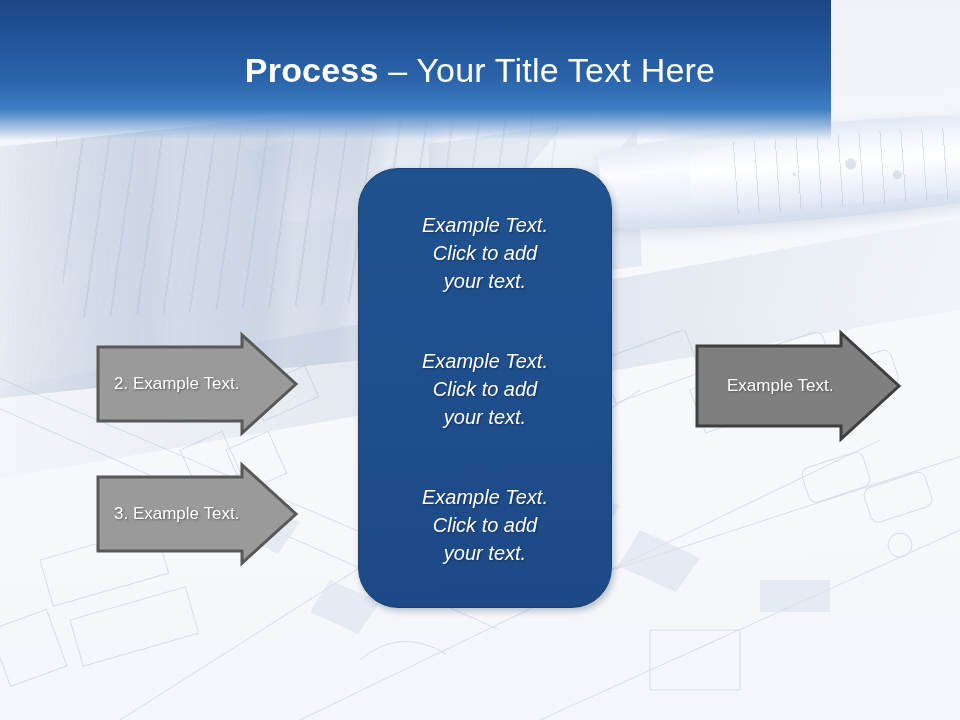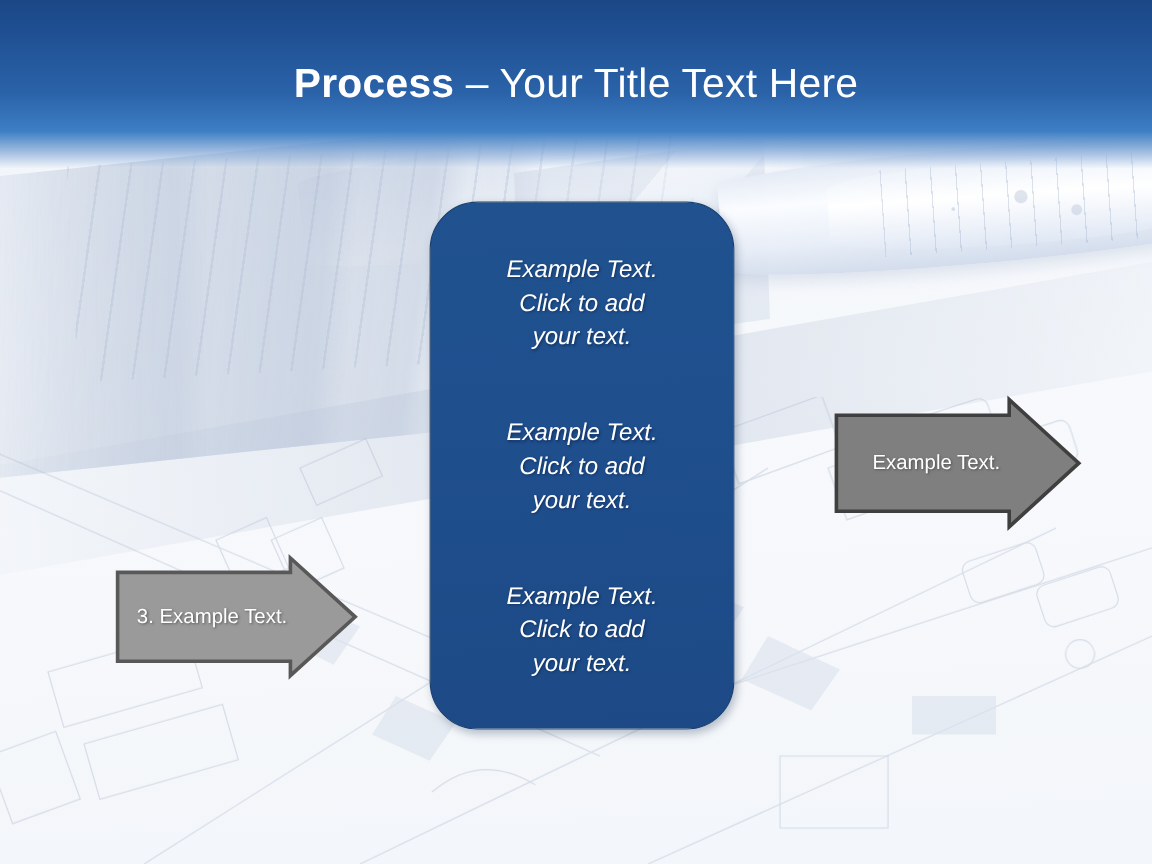--- a/index.html
+++ b/index.html
@@ -138,29 +138,30 @@
     position: absolute;
     left: -100px; top: 300px; width: 1200px; height: 90px;
     background: linear-gradient(92deg, rgba(176,190,212,0.0), rgba(176,190,212,0.35), rgba(176,190,212,0.0));
     transform: rotate(-10deg);
   }
 
   
   .header {
     position: absolute;
     left: 0; top: 0;
-    width: 960px;
+    width: 816px;
     height: 140px;
     background: linear-gradient(180deg,
         #1b4785 0%,
         #1f4f92 18%,
         #2a62a8 55%,
         #3d7ec4 78%,
         rgba(129,167,214,0.75) 90%,
         rgba(226,235,247,0.15) 100%);
+    padding-left: 15px;
   }
   .header-title {
     position: absolute;
     left: 0; top: 50px;
     width: 960px;
     text-align: center;
     color: #ffffff;
     font-size: 34px;
     line-height: 40px;
     letter-spacing: 0.2px;
@@ -277,20 +278,26 @@
     </svg>
   </div>
 
   <div class="header">
     <div class="header-title">
       <span class="t-bold">Process</span><span class="t-rest"> – Your Title Text Here</span>
     </div>
   </div>
 
 
+  <div class="arrow arrow-left" id="arrow2">
+    <svg width="202" height="102" viewBox="0 0 202 102">
+      <path d="M2 14 L146 14 L146 2 L200 51 L146 100 L146 88 L2 88 Z" fill="#9a9a9a" stroke="#585858" stroke-width="3" stroke-linejoin="miter"></path>
+    </svg>
+    <span class="arrow-label">2. Example Text.</span>
+  </div>
 
   <div class="arrow arrow-left" id="arrow3">
     <svg width="202" height="102" viewBox="0 0 202 102">
       <path d="M2 14 L146 14 L146 2 L200 51 L146 100 L146 88 L2 88 Z" fill="#9a9a9a" stroke="#585858" stroke-width="3" stroke-linejoin="miter"></path>
     </svg>
     <span class="arrow-label">3. Example Text.</span>
   </div>
 
   <div id="center-panel">
     <div class="panel-block">

